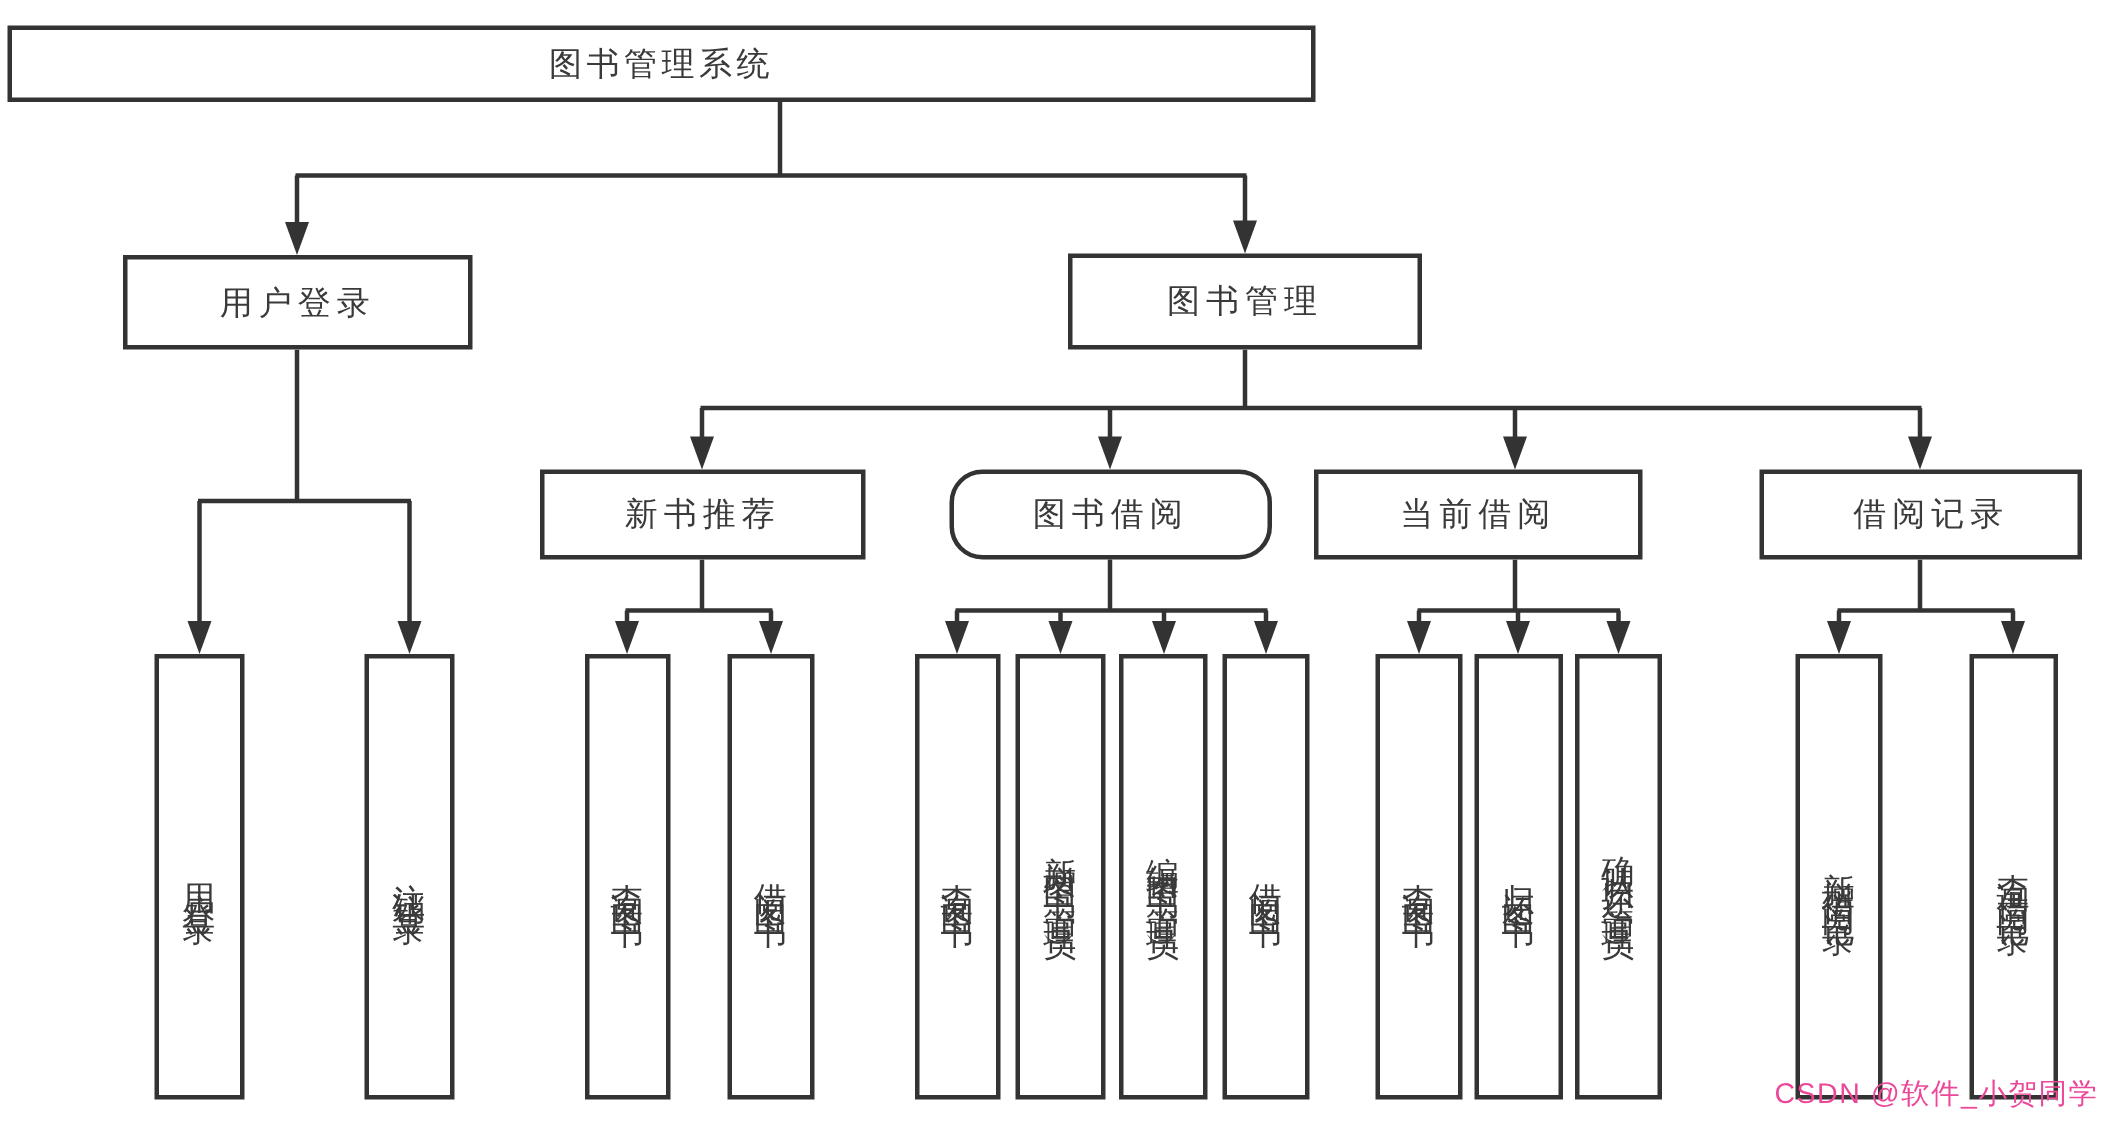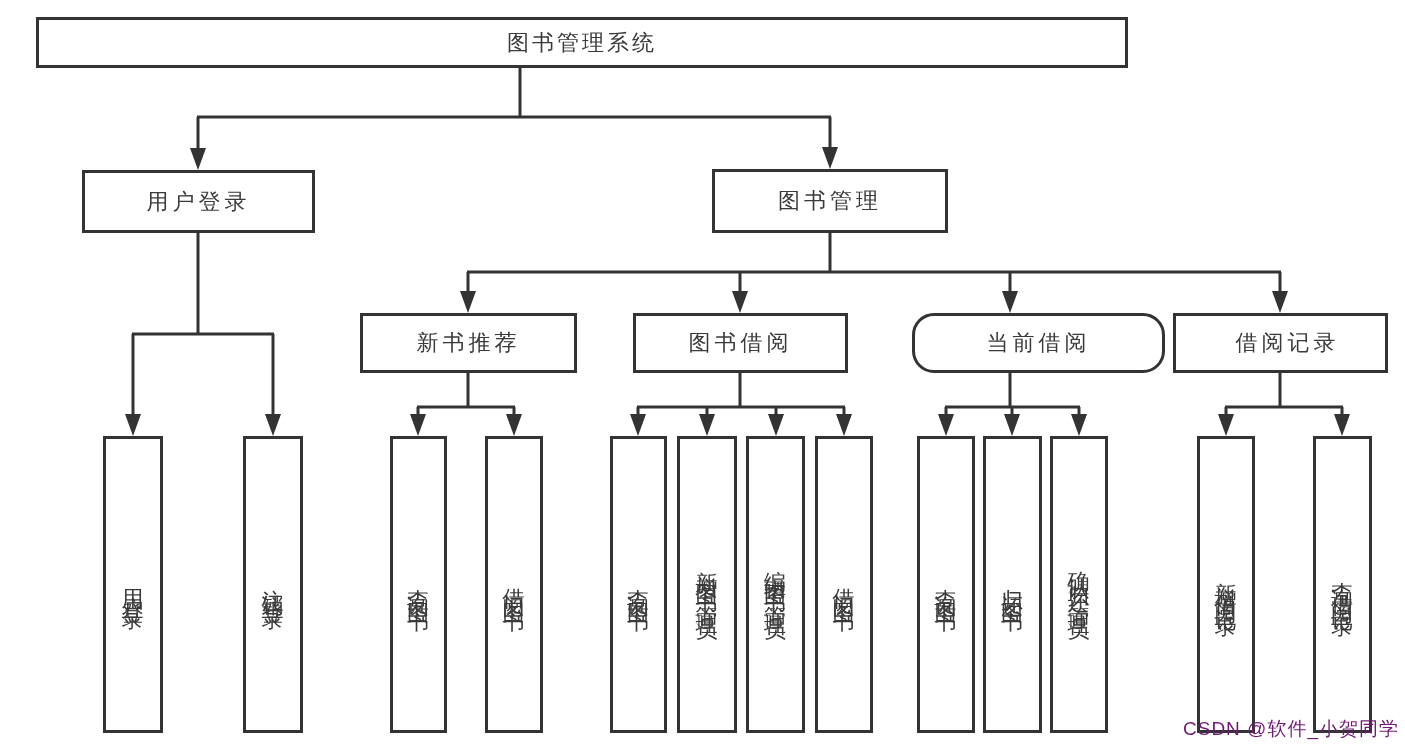--- a/index.html
+++ b/index.html
@@ -48,21 +48,21 @@
     line-height: 1.05;
     letter-spacing: 7px;
     white-space: nowrap;
   }
   .watermark {
     position: absolute;
     left: 1183px;
     top: 716px;
     font-size: 19px;
     letter-spacing: 1px;
-    color: #701a75;
+    color: #ec4899;
     white-space: nowrap;
   }
 </style>
 </head>
 <body>
 
 <div class="stage">
 
   <svg class="connectors" viewBox="0 0 1405 747" xmlns="http://www.w3.org/2000/svg">
     <g stroke="#333333" stroke-width="3" fill="none">
@@ -122,38 +122,38 @@
       <polygon points="768,414 784,414 776,436"></polygon>
       <polygon points="836,414 852,414 844,436"></polygon>
       <polygon points="938,414 954,414 946,436"></polygon>
       <polygon points="1004,414 1020,414 1012,436"></polygon>
       <polygon points="1071,414 1087,414 1079,436"></polygon>
       <polygon points="1218,414 1234,414 1226,436"></polygon>
       <polygon points="1334,414 1350,414 1342,436"></polygon>
     </g>
   </svg>
 
-  <div class="box hbox root" style="left:36px; top:17px; width:1092px; height:51px;">
+  <div class="box hbox root" style="left:5px; top:17px; width:872px; height:51px;">
     <span class="label">图书管理系统</span>
   </div>
 
   <div class="box hbox" style="left:82px; top:170px; width:233px; height:63px;">
     <span class="label">用户登录</span>
   </div>
   <div class="box hbox" style="left:360px; top:313px; width:217px; height:60px;">
     <span class="label">新书推荐</span>
   </div>
 
   <div class="box hbox" style="left:712px; top:169px; width:236px; height:64px;">
     <span class="label">图书管理</span>
   </div>
-  <div class="box hbox" style="left:633px; top:313px; width:215px; height:60px;">
+  <div class="box hbox" style="left:633px; top:313px; width:215px; height:60px;border-radius:22px;">
     <span class="label">图书借阅</span>
   </div>
-  <div class="box hbox" style="left:912px; top:313px; width:253px; height:60px;border-radius:22px;">
+  <div class="box hbox" style="left:876px; top:313px; width:219px; height:60px;">
     <span class="label">当前借阅</span>
   </div>
   <div class="box hbox" style="left:1173px; top:313px; width:215px; height:60px;padding-left:14px;">
     <span class="label">借阅记录</span>
   </div>
 
   <div class="box vbox" style="left:103px; top:436px; width:60px; height:297px;">
     <span class="label">用户登录</span>
   </div>
   <div class="box vbox" style="left:243px; top:436px; width:60px; height:297px;">

